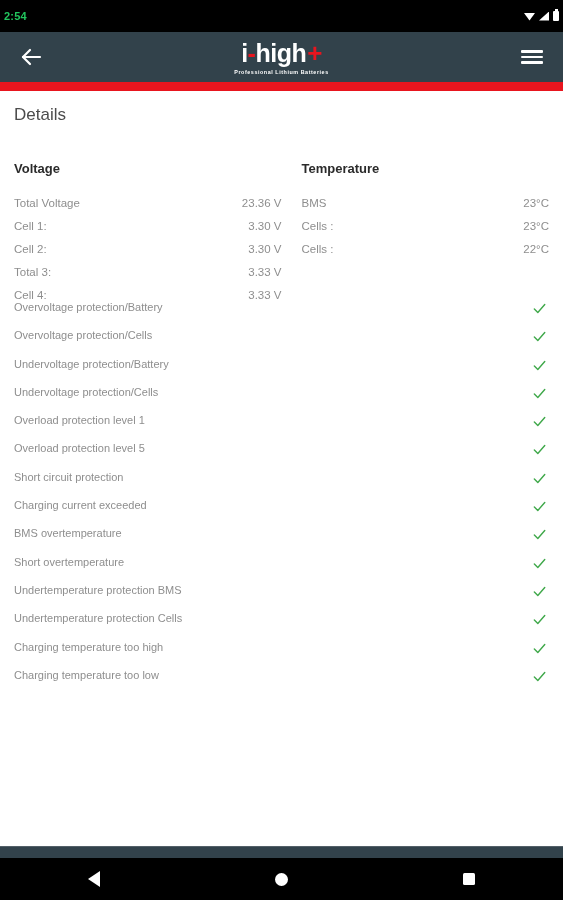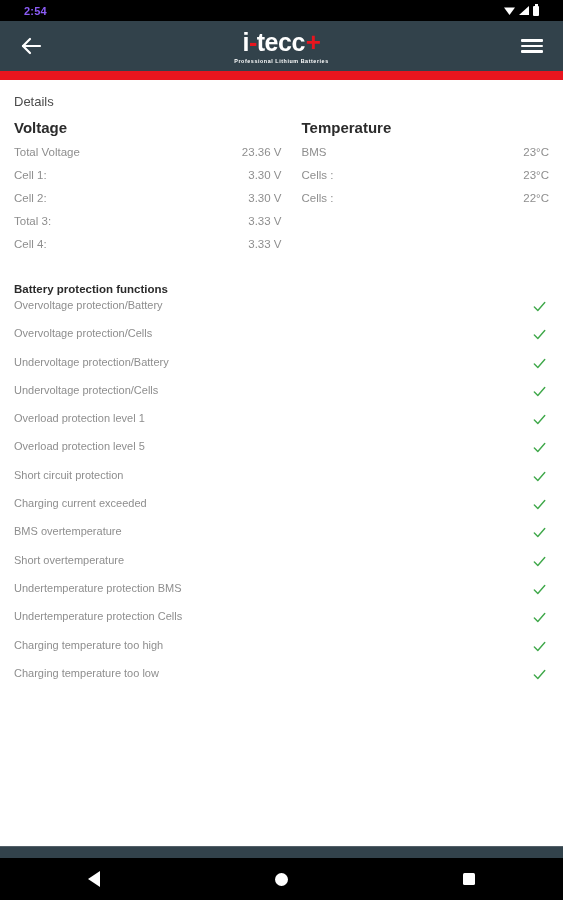--- a/index.html
+++ b/index.html
@@ -6,23 +6,23 @@
   html, body {
     width:563px; height:900px;
     background:#ffffff;
     font-family:"Liberation Sans", sans-serif;
     overflow:hidden;
   }
   #app { position:relative; width:563px; height:900px; display:flex; flex-direction:column; background:#fff; }
 
   
   .statusbar {
-    height:21px; background:#000; color:#8b5cf6;
+    height:32px; background:#000; color:#22c55e;
     display:flex; align-items:center; justify-content:space-between;
-    padding:0 24px; flex:0 0 auto;
+    padding:0 4px; flex:0 0 auto;
   }
   .statusbar .clock { font-size:11px; font-weight:bold; letter-spacing:0.2px; }
   .status-icons { display:flex; align-items:center; gap:4px; }
   .ic-wifi { width:11px; height:9px; background:#fff;
     clip-path:polygon(0% 18%, 100% 18%, 50% 100%); }
   .ic-signal { width:10px; height:9px; background:#fff;
     clip-path:polygon(100% 0%, 100% 100%, 0% 100%); }
   .ic-batt { width:6px; height:10px; background:#fff; border-radius:1px; position:relative; }
   .ic-batt:before { content:""; position:absolute; top:-2px; left:1.5px; width:3px; height:2px; background:#fff; }
 
@@ -50,29 +50,29 @@
   .logo-sub {
     font-size:5.4px; font-weight:bold; color:#fff; letter-spacing:0.55px;
     margin-top:3px; white-space:nowrap;
   }
 
   .redbar { height:9px; background:#E8151E; flex:0 0 auto; }
 
   
   .content { flex:1 1 auto; padding:0 14px; overflow:hidden; position:relative; background:#fff; }
 
-  .page-title { font-size:13px; color:#4c4c4c; margin-top:14px; margin-bottom:10px; }
+  .page-title { font-size:17px; color:#4c4c4c; margin-top:14px; margin-bottom:10px; }
 
   .section-head-row { display:flex; margin-top:9px; }
   .col-left, .col-right { width:50%; }
   .col-right { padding-left:20px; }
-  .sec-title { font-size:15px; font-weight:bold; color:#2b2b2b; }
+  .sec-title { font-size:13px; font-weight:bold; color:#2b2b2b;margin-top:26px; }
 
   .kv-rows { display:flex; }
-  .kv { display:flex; justify-content:space-between; align-items:flex-start;
+  .kv { display:flex; justify-content:space-between; align-items:flex-end;
         font-size:11.5px; color:#8e8e8e; height:23px; }
   .kv .k { white-space:nowrap; }
   .kv .v { white-space:nowrap; padding-left:6px; }
   .kv-col { width:50%; display:flex; flex-direction:column; padding-top:10px; }
   .kv-col.right { padding-left:20px; }
 
   .prot-title { font-size:11.5px; font-weight:bold; color:#2b2b2b; margin-top:22px; margin-bottom:4px; }
   .prot-list { display:flex; flex-direction:column; }
   .prot-row {
     display:flex; align-items:flex-start; justify-content:space-between;
@@ -111,21 +111,21 @@
       <svg width="22" height="20" viewBox="0 0 22 20">
         <path d="M10 3 L3 10 L10 17" fill="none" stroke="#fff" stroke-width="2.2" stroke-linecap="round" stroke-linejoin="round"></path>
         <path d="M3 10 L20 10" fill="none" stroke="#fff" stroke-width="2.2" stroke-linecap="round"></path>
       </svg>
     </div>
 
     <div class="logo-wrap">
       <div class="logo-main">
         <span>i</span>
           <span class="dash">-</span>
-          <span>tecc</span>
+          <span>high</span>
           <span class="plus">+</span>
       </div>
       <div class="logo-sub">Professional Lithium Batteries</div>
     </div>
 
     <div class="menu-btn">
       <span></span>
       <span></span>
       <span></span>
     </div>
@@ -179,21 +179,20 @@
           <span class="k">Cells :</span>
           <span class="v">23°C</span>
         </div>
         <div class="kv">
           <span class="k">Cells :</span>
           <span class="v">22°C</span>
         </div>
       </div>
     </div>
 
-    <div class="prot-title">Battery protection functions</div>
     <div class="prot-list" id="prot-list">
         <div class="prot-row">
           <span class="lbl">Overvoltage protection/Battery</span>
           <svg class="check" viewBox="0 0 16 16">
             <path d="M2.5 8.6 L6.2 12.2 L13.6 3.8" fill="none" stroke="#3fa84a" stroke-width="1.5" stroke-linecap="round" stroke-linejoin="round"></path>
           </svg>
         </div>
         <div class="prot-row">
           <span class="lbl">Overvoltage protection/Cells</span>
           <svg class="check" viewBox="0 0 16 16">

